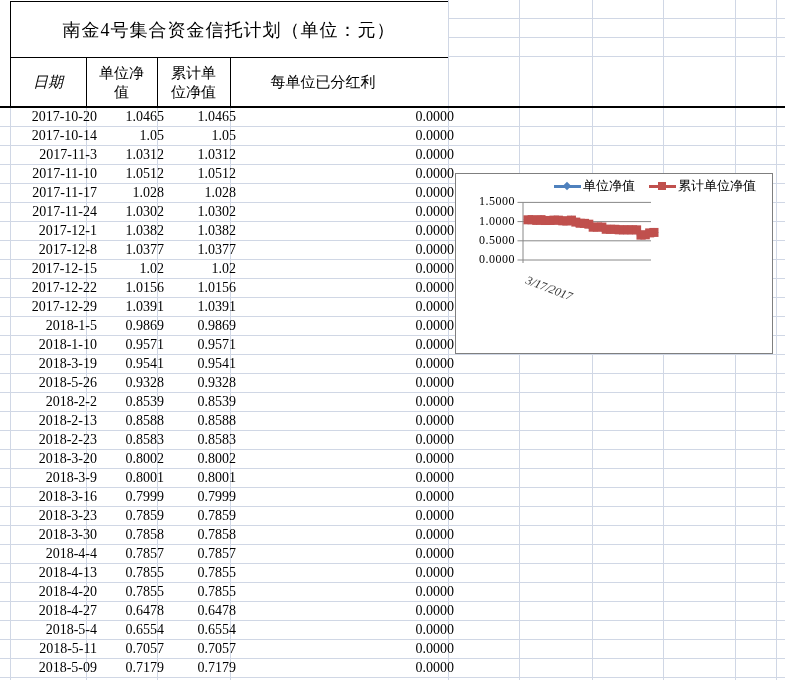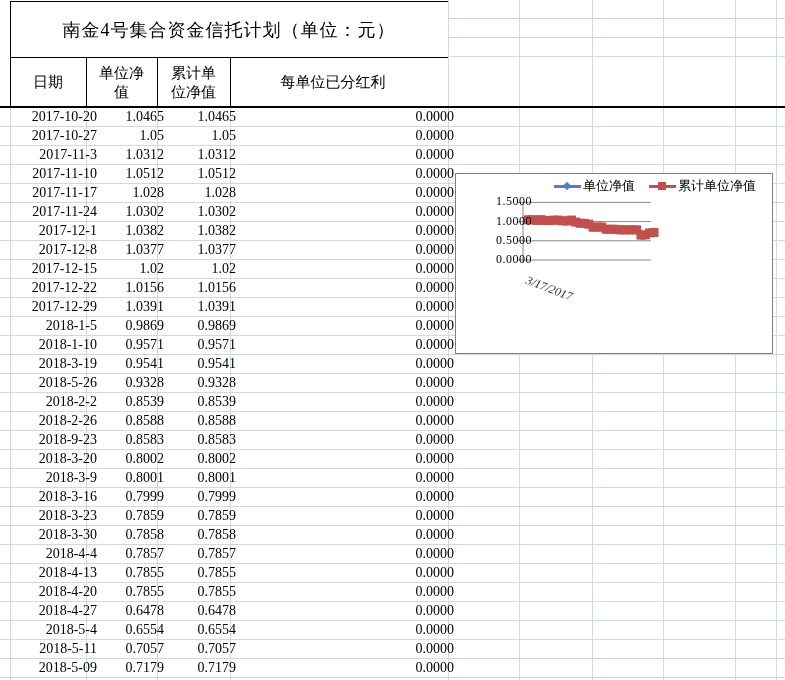--- a/index.html
+++ b/index.html
@@ -16,44 +16,44 @@
   .vline  { position:absolute; width:1px; background:#d0d7e5; z-index:0; }
   .hblack { position:absolute; height:1px; background:#000; z-index:2; }
   .hblack.thick { height:2px; }
   .vblack { position:absolute; width:1px; background:#000; z-index:2; }
 
   
   .title-cell { position:absolute; left:10px; top:2px; width:438px; height:55px; z-index:1;
     display:flex; align-items:center; justify-content:center; font-size:18px; letter-spacing:1px; }
   .hcell { position:absolute; top:58px; height:49px; z-index:1; display:flex; align-items:center;
     justify-content:center; text-align:center; font-size:15px; line-height:19px; }
-  .hc-a { left:10px;  width:76px; }
+  .hc-a { left:10px;  width:76px;font-style:italic; }
   .hc-b { left:86px;  width:71px; padding:0 11px; }
   .hc-c { left:157px; width:73px; padding:0 10px; }
-  .hc-d { left:224px; width:218px;text-align:right; }
+  .hc-d { left:214px; width:218px;text-align:right; }
   .tbody { position:absolute; left:24px; top:107px; width:438px; z-index:1; }
   .trow { display:flex; height:19px; line-height:19px; font-size:14px; }
   .c { text-align:right; }
   .c-date { width:76px;  padding-right:3px; }
   .c-nav  { width:71px;  padding-right:7px; }
   .c-cum  { width:73px;  padding-right:8px; }
   .c-div  { width:218px; padding-right:8px; }
 
   
   .chart { position:absolute; left:455px; top:173px; width:318px; height:181px; z-index:5;
     background:#fff; border:1px solid #7f7f7f; }
   .chart svg { position:absolute; left:0; top:0; }
   .legend { position:absolute; top:3px; left:98px; display:flex; gap:14px; align-items:center;
     font-size:13px; z-index:6; white-space:nowrap; }
   .legend-item { display:flex; align-items:center; }
   .sample { display:inline-block; position:relative; width:27px; height:3px; margin-right:2px; }
   .marker { position:absolute; }
   .marker.square  { left:9px; top:-3px; width:8px; height:8px; }
   .marker.diamond { left:10px; top:-2px; width:6px; height:6px; transform:rotate(45deg); }
-  .ytick { position:absolute; left:21px; width:55px; text-align:right; font-size:12px;
+  .ytick { position:absolute; left:4px; width:55px; text-align:right; font-size:12px;
     letter-spacing:0.5px; line-height:15px; z-index:6; }
   .xlabel { position:absolute; left:73px; top:99px; font-size:12px; font-style:italic; color:#333;
     transform:rotate(21deg); transform-origin:0 0; z-index:6; white-space:nowrap; }
 </style>
 </head>
 <body>
 
 <div class="grid-rows-main"></div>
 <div class="grid-rows-top"></div>
 <div class="vline" style="left:448px;top:0;height:680px"></div>
@@ -83,21 +83,21 @@
 
 <div class="tbody">
   <div class="trow">
     <div class="c c-date">2017-10-20</div>
     <div class="c c-nav">1.0465</div>
     <div class="c c-cum">1.0465</div>
     <div class="c c-div">0.0000</div>
   </div>
 
   <div class="trow">
-    <div class="c c-date">2017-10-27</div>
+    <div class="c c-date">2017-10-14</div>
     <div class="c c-nav">1.05</div>
     <div class="c c-cum">1.05</div>
     <div class="c c-div">0.0000</div>
   </div>
 
   <div class="trow">
     <div class="c c-date">2017-11-3</div>
     <div class="c c-nav">1.0312</div>
     <div class="c c-cum">1.0312</div>
     <div class="c c-div">0.0000</div>
@@ -188,28 +188,28 @@
   </div>
 
   <div class="trow">
     <div class="c c-date">2018-2-2</div>
     <div class="c c-nav">0.8539</div>
     <div class="c c-cum">0.8539</div>
     <div class="c c-div">0.0000</div>
   </div>
 
   <div class="trow">
-    <div class="c c-date">2018-2-26</div>
+    <div class="c c-date">2018-2-13</div>
     <div class="c c-nav">0.8588</div>
     <div class="c c-cum">0.8588</div>
     <div class="c c-div">0.0000</div>
   </div>
 
   <div class="trow">
-    <div class="c c-date">2018-9-23</div>
+    <div class="c c-date">2018-2-23</div>
     <div class="c c-nav">0.8583</div>
     <div class="c c-cum">0.8583</div>
     <div class="c c-div">0.0000</div>
   </div>
 
   <div class="trow">
     <div class="c c-date">2018-3-20</div>
     <div class="c c-nav">0.8002</div>
     <div class="c c-cum">0.8002</div>
     <div class="c c-div">0.0000</div>

